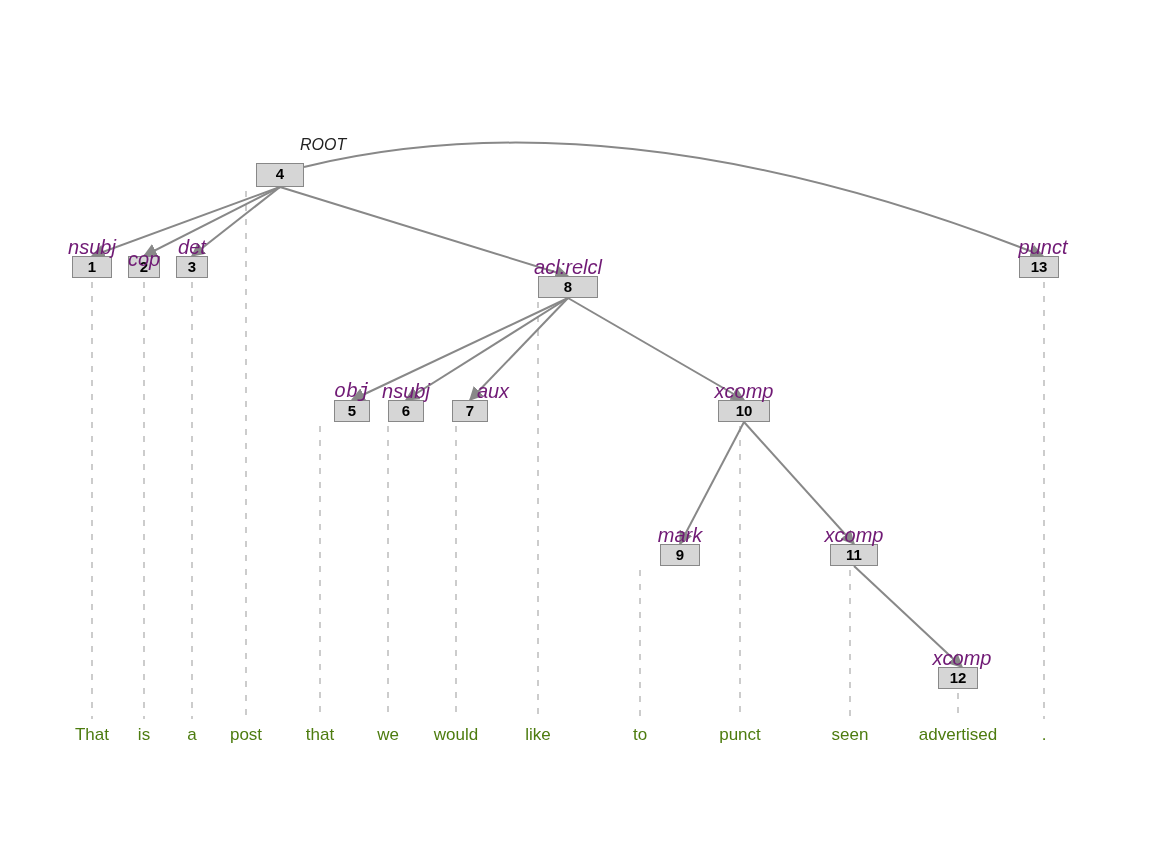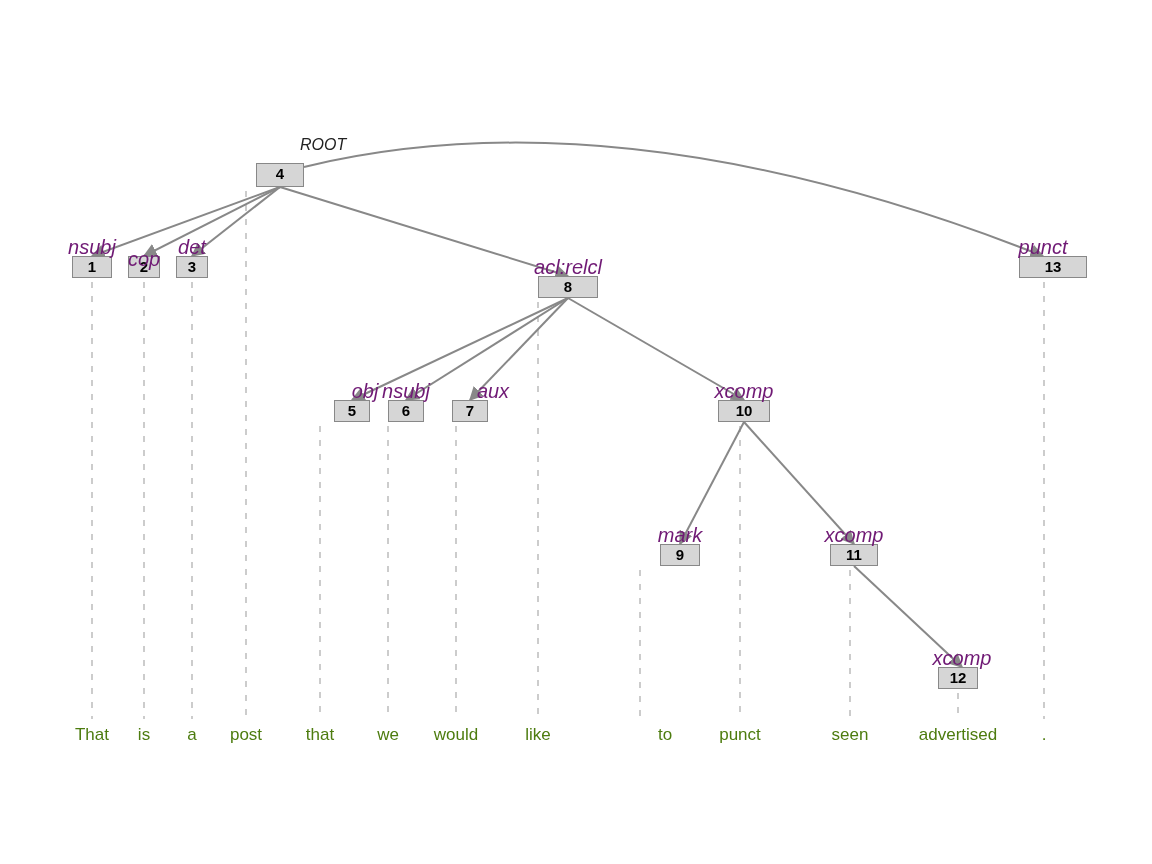--- a/index.html
+++ b/index.html
@@ -104,39 +104,39 @@
     <div class="node" style="left: 176px; top: 256px; width: 32px; height: 22px;">3</div>
     <div class="node" style="left: 256px; top: 163px; width: 48px; height: 24px;">4</div>
     <div class="node" style="left: 334px; top: 400px; width: 36px; height: 22px;">5</div>
     <div class="node" style="left: 388px; top: 400px; width: 36px; height: 22px;">6</div>
     <div class="node" style="left: 452px; top: 400px; width: 36px; height: 22px;">7</div>
     <div class="node" style="left: 538px; top: 276px; width: 60px; height: 22px;">8</div>
     <div class="node" style="left: 660px; top: 544px; width: 40px; height: 22px;">9</div>
     <div class="node" style="left: 718px; top: 400px; width: 52px; height: 22px;">10</div>
     <div class="node" style="left: 830px; top: 544px; width: 48px; height: 22px;">11</div>
     <div class="node" style="left: 938px; top: 667px; width: 40px; height: 22px;">12</div>
-    <div class="node" style="left: 1019px; top: 256px; width: 68px; height: 22px;">13</div>
+    <div class="node" style="left: 1019px; top: 256px; width: 40px; height: 22px;">13</div>
     <div class="token" style="left: 92px; top: 725px;">That</div>
     <div class="token" style="left: 144px; top: 725px;">is</div>
     <div class="token" style="left: 192px; top: 725px;">a</div>
     <div class="token" style="left: 246px; top: 725px;">post</div>
     <div class="token" style="left: 320px; top: 725px;">that</div>
     <div class="token" style="left: 388px; top: 725px;">we</div>
     <div class="token" style="left: 456px; top: 725px;">would</div>
     <div class="token" style="left: 538px; top: 725px;">like</div>
-    <div class="token" style="left: 640px; top: 725px; margin-left: 25px;">to</div>
+    <div class="token" style="left: 640px; top: 725px;">to</div>
     <div class="token" style="left: 740px; top: 725px;">punct</div>
     <div class="token" style="left: 850px; top: 725px;">seen</div>
     <div class="token" style="left: 958px; top: 725px; text-align: right;">advertised</div>
     <div class="token" style="left: 1044px; top: 725px;">.</div>
     <div class="rel-label" style="left: 92px; top: 236px;">nsubj</div>
     <div class="rel-label" style="left: 144px; top: 248px;">cop</div>
     <div class="rel-label" style="left: 192px; top: 236px;">det</div>
     <div class="rel-label" style="left: 568px; top: 256px;">acl:relcl</div>
     <div class="rel-label" style="left: 1043px; top: 236px;">punct</div>
-    <div class="rel-label" style="left: 365px; top: 380px;">obj</div>
+    <div class="rel-label" style="left: 352px; top: 380px; font-family: Liberation Mono, monospace;">obj</div>
     <div class="rel-label" style="left: 406px; top: 380px;">nsubj</div>
     <div class="rel-label" style="left: 470px; top: 380px; margin-left: 23px;">aux</div>
     <div class="rel-label" style="left: 744px; top: 380px;">xcomp</div>
     <div class="rel-label" style="left: 680px; top: 524px;">mark</div>
     <div class="rel-label" style="left: 854px; top: 524px;">xcomp</div>
     <div class="rel-label" style="left: 962px; top: 647px;">xcomp</div>
   </div>
 
 </body></html>

